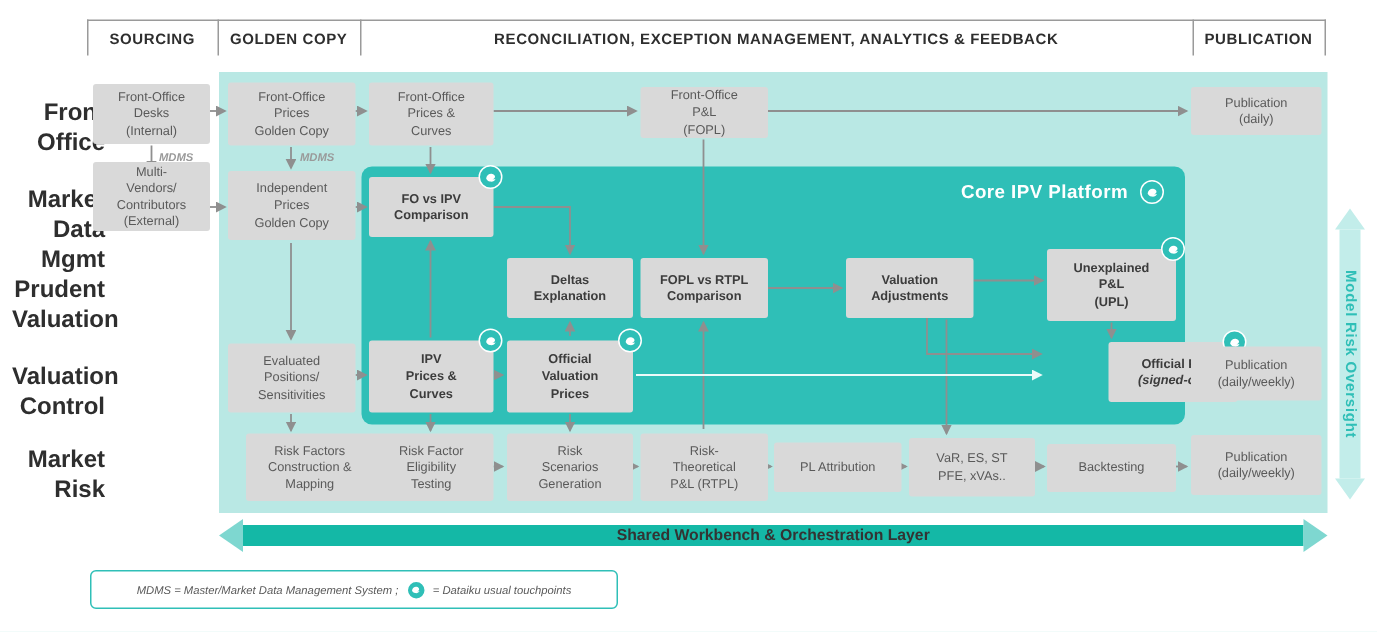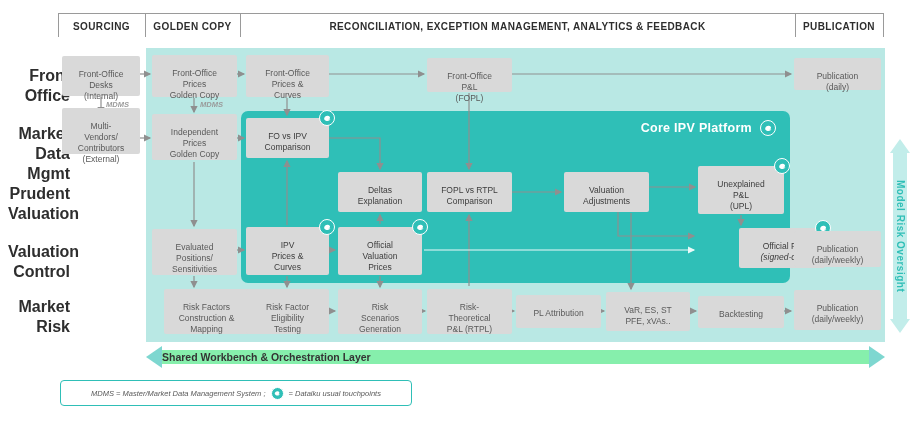--- a/index.html
+++ b/index.html
@@ -23,40 +23,40 @@
   
   .panel { position:absolute; left:146px; top:48px; width:739px; height:294px; background:var(--light-teal,#b9e8e4); }
   .core  { position:absolute; left:241px; top:111px; width:549px; height:172px; background:var(--teal,#2fbfb7); border-radius:7px; }
   .core-label { position:absolute; top:9px; right:14px; display:flex; align-items:center; gap:8px;
     color:#fff; font-weight:bold; font-size:12.5px; letter-spacing:.3px; }
   
   .arrows { position:absolute; left:0; top:0; pointer-events:none; }
   
   .box {
     position:absolute; background:var(--box-gray,#d9d9d9); color:#595959; font-size:8.5px; line-height:1.3;
-    display:flex; flex-direction:column; align-items:center; justify-content:flex-start; text-align:center;
+    display:flex; flex-direction:column; align-items:center; justify-content:center; text-align:center;
     padding:13px; border-radius:2px;
   }
   .box span { white-space:pre-line; }
-  .box.dark { color:#3c3c3c; font-weight:normal; }
+  .box.dark { color:#3c3c3c; font-weight:bold; }
   .box .sub { font-style:italic; }
   
   .badge {
     width:16px; height:16px; border-radius:50%; background:var(--teal,#2fbfb7); border:1.5px solid #ffffff;
     display:flex; align-items:center; justify-content:center; flex:none;
   }
   .box .badge { position:absolute; top:-8px; right:-6px; }
   .bird { display:flex; width:10px; height:10px; }
   .bird svg { width:100%; height:100%; display:block; }
   
   .mdms { position:absolute; font-size:7.5px; font-style:italic; font-weight:bold; color:#9a9a9a; }
   
   .shared-bar {
-    position:absolute; left:162px; top:350px; width:707px; height:14px; background:#86efac;
-    display:flex; align-items:center; font-size:10.5px; font-weight:bold; color:#333333;
+    position:absolute; left:162px; top:350px; width:707px; height:14px; background:#14b8a6;
+    display:flex; align-items:center; justify-content:center; font-size:10.5px; font-weight:bold; color:#333333;
   }
   .shared-tip-l { position:absolute; left:146px; top:346px; width:0; height:0;
     border-top:11px solid transparent; border-bottom:11px solid transparent; border-right:16px solid #7ed7d0; }
   .shared-tip-r { position:absolute; left:869px; top:346px; width:0; height:0;
     border-top:11px solid transparent; border-bottom:11px solid transparent; border-left:16px solid #7ed7d0; }
   
   .mro-bar {
     position:absolute; left:893px; top:153px; width:14px; height:166px; background:#c2edea;
     display:flex; align-items:center; justify-content:center;
   }

